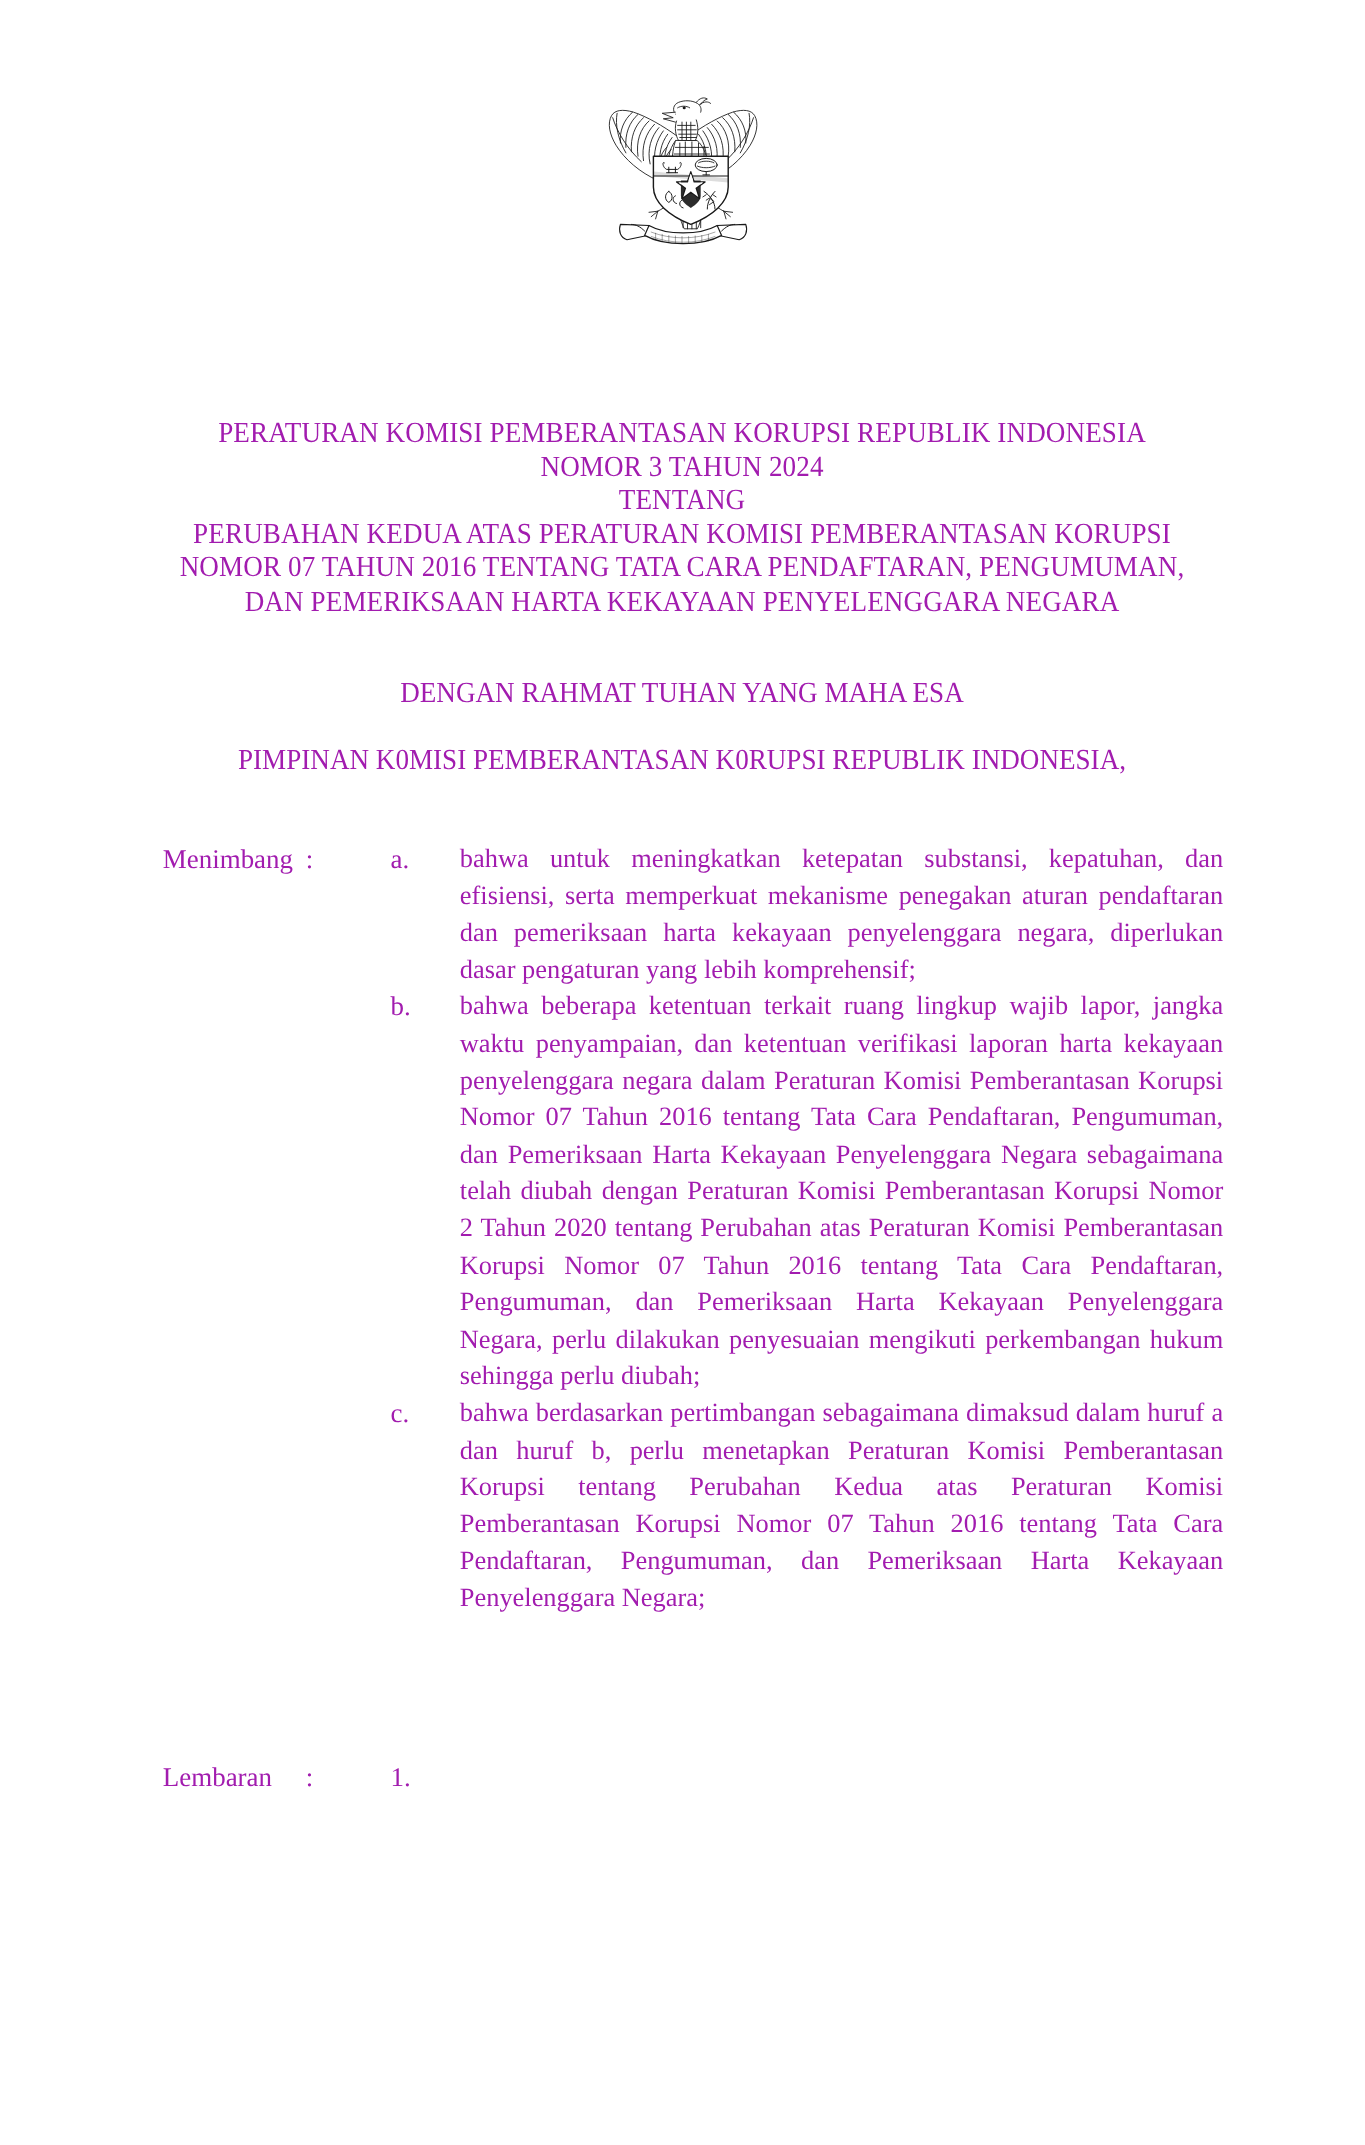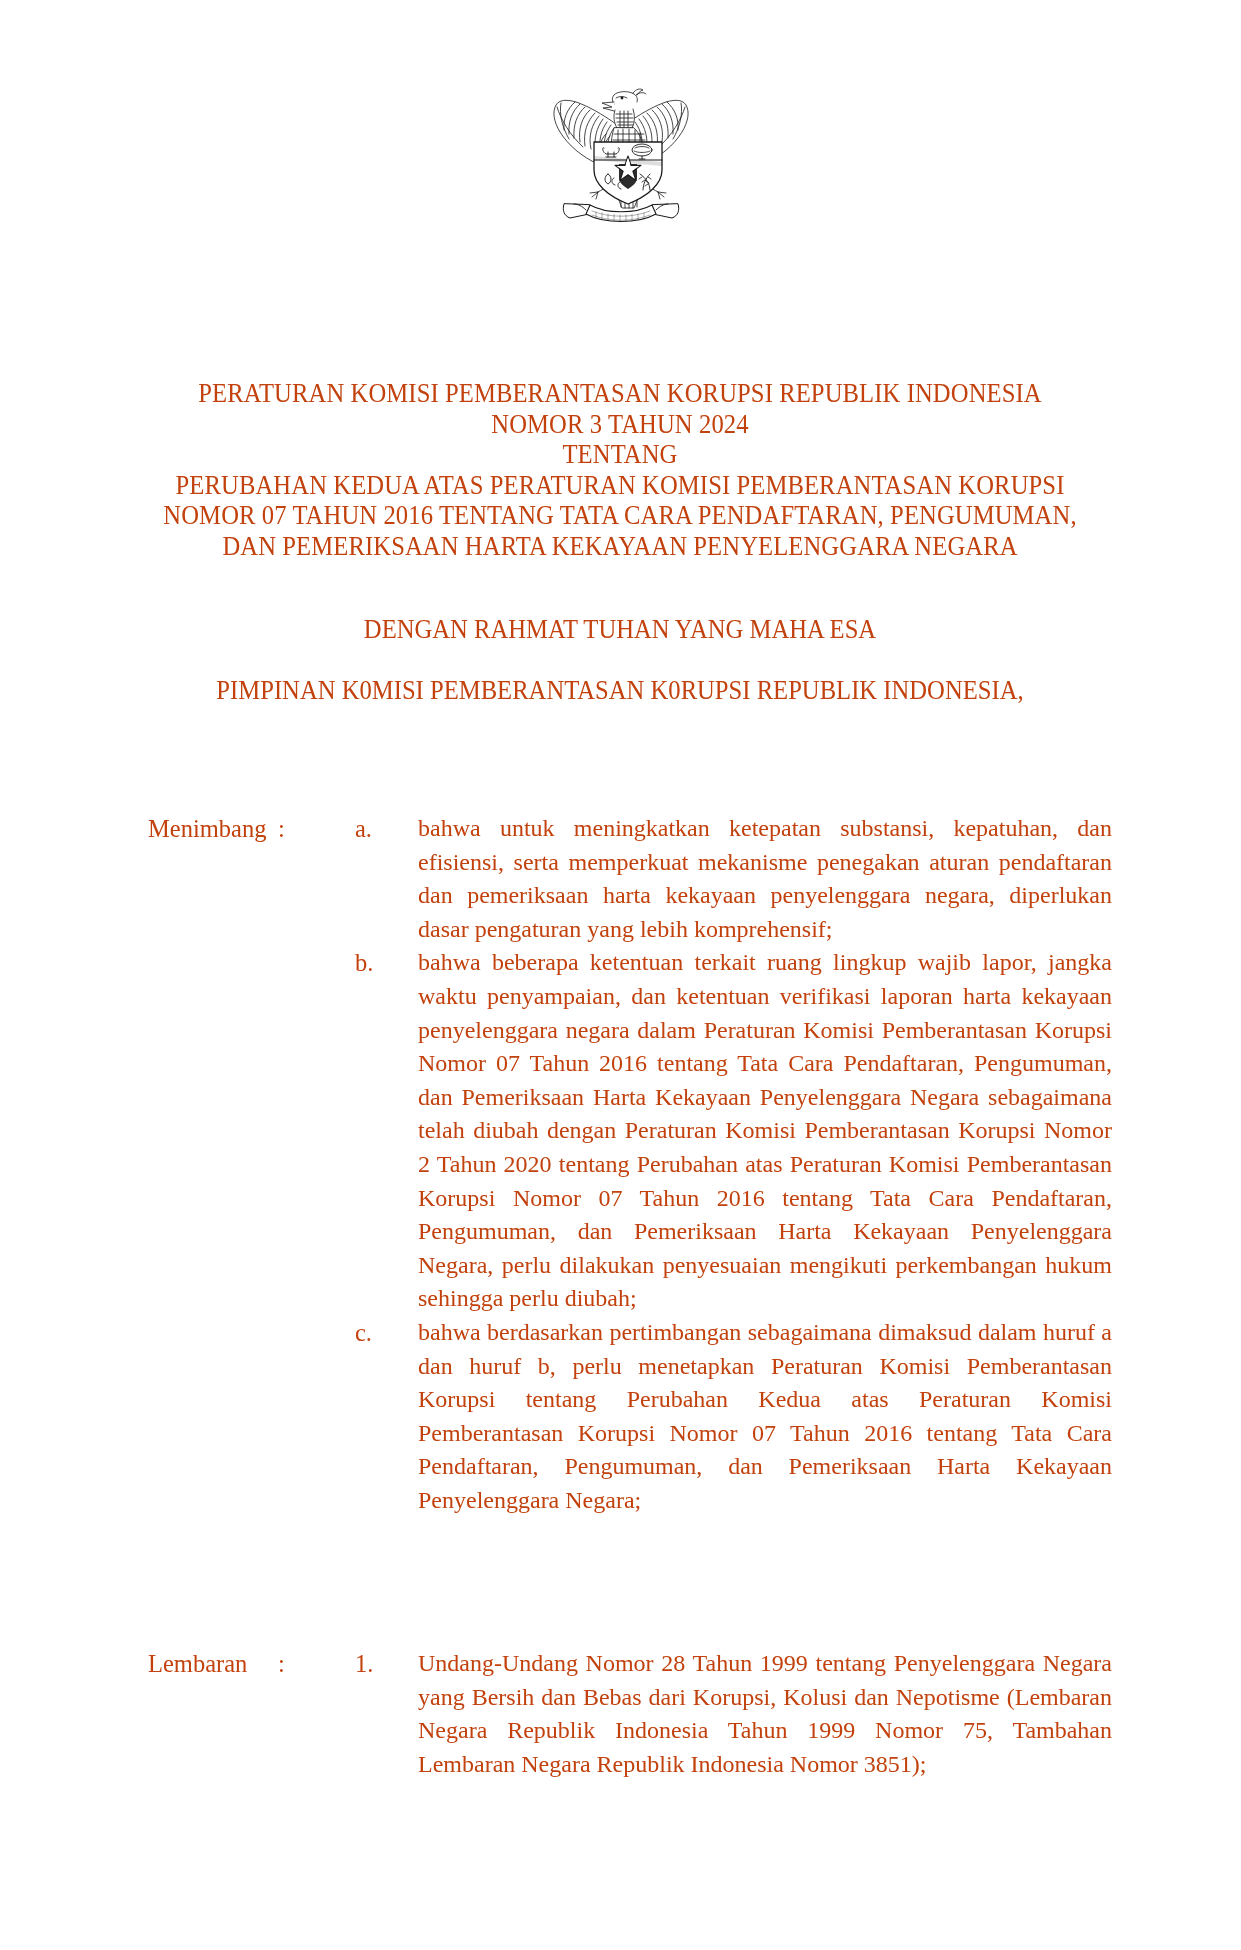--- a/index.html
+++ b/index.html
@@ -7,21 +7,21 @@
     padding: 0;
     background: #ffffff;
   }
   .page {
     position: relative;
     width: 1241px;
     height: 1950px;
     margin: 0 auto;
     background: #ffffff;
     font-family: "Liberation Serif", "DejaVu Serif", serif;
-    color: #c2410c;
+    color: #a21caf;
     overflow: hidden;
   }
 
   
   .emblem-wrap {
     position: absolute;
     top: 78px;
     left: 0;
     width: 100%;
     display: flex;
@@ -80,21 +80,20 @@
     left: 0;
     width: 1241px;
   }
   #menimbang-section { top: 765px; }
   #mengingat-section { top: 1600px; }
 
   .clause-row {
     position: relative;
     display: block;
     width: 1241px;
-    margin-top: 47px;
   }
   .clause-label {
     position: absolute;
     left: 148px;
     top: 0;
     width: 120px;
     font-size: 24.5px;
     line-height: 33.6px;
     white-space: nowrap;
   }
@@ -274,19 +273,18 @@
     </div>
   </div>
 
   <div class="clause-section" id="mengingat-section">
     <div class="clause-row">
       <span class="clause-label">Lembaran</span>
       <span class="clause-colon">:</span>
       <ul class="items">
         <li class="item">
           <span class="item-marker">1.</span>
-          <div class="item-text last-line-fit">Undang-Undang Nomor 28 Tahun 1999 tentang Penyelenggara Negara yang Bersih dan Bebas dari Korupsi, Kolusi dan Nepotisme (Lembaran Negara Republik Indonesia Tahun 1999 Nomor 75, Tambahan Lembaran Negara Republik Indonesia Nomor 3851);</div>
         </li>
       </ul>
     </div>
   </div>
 
 </div>
 
 </body></html>

